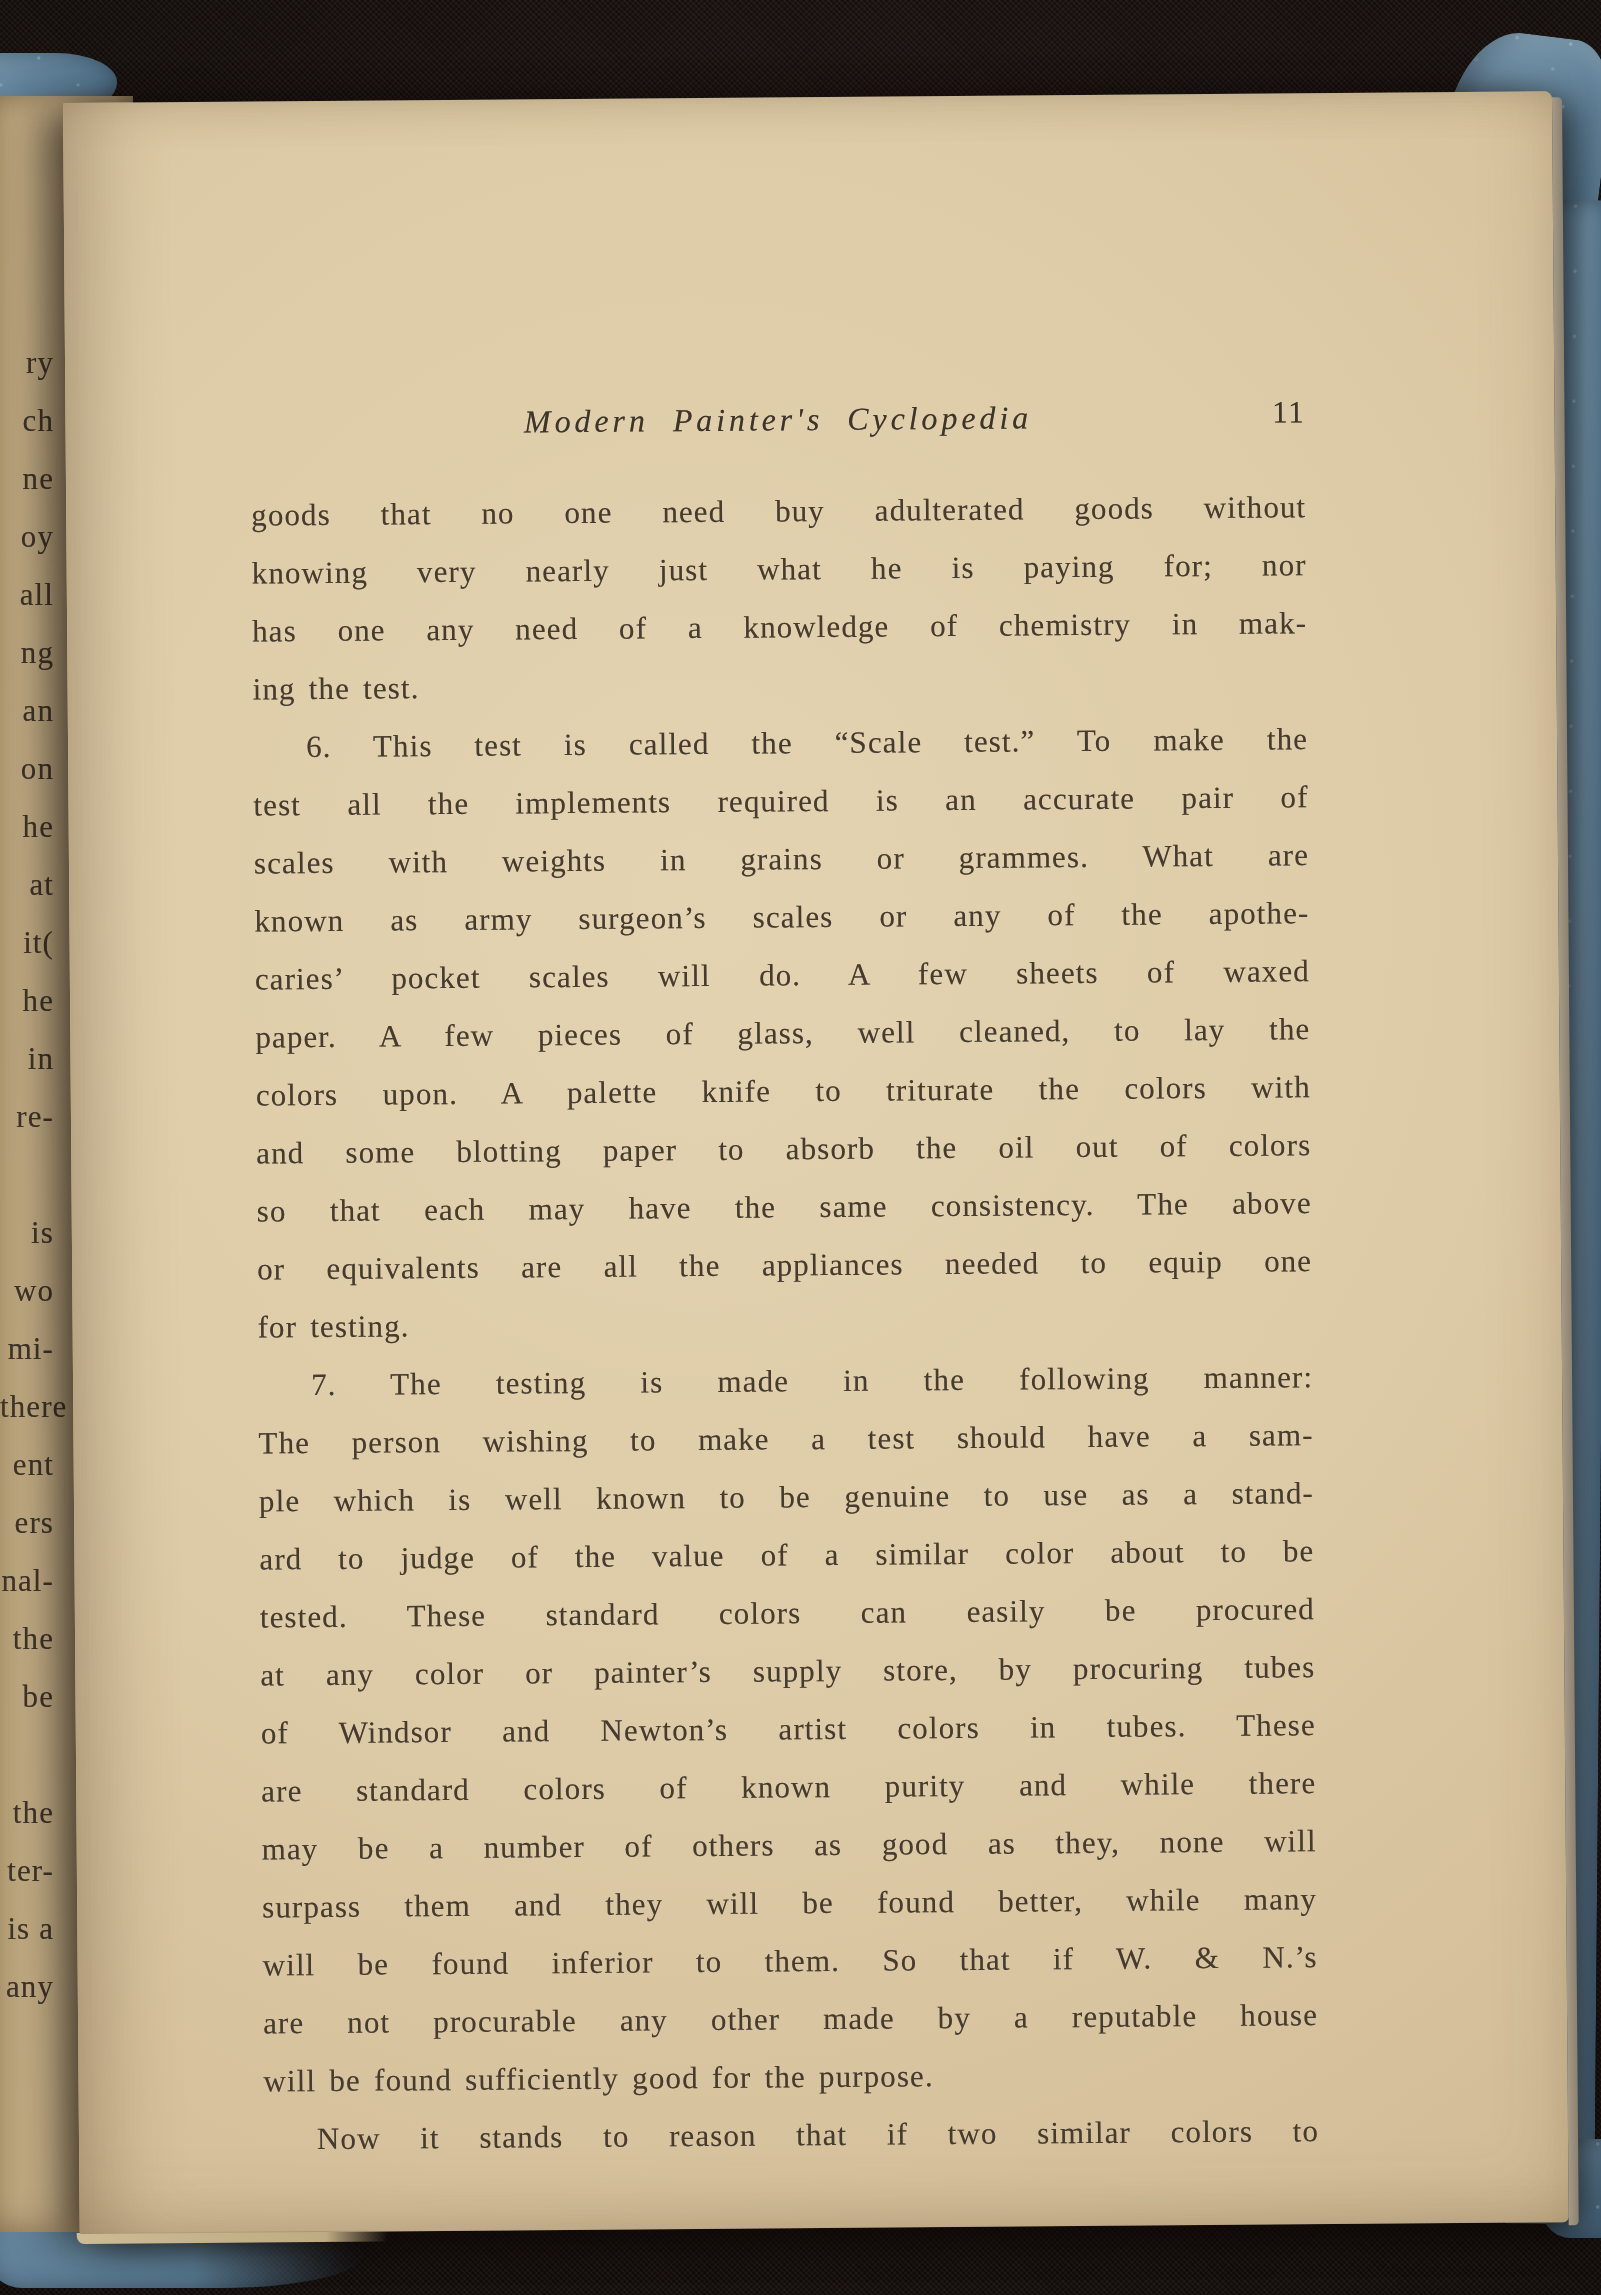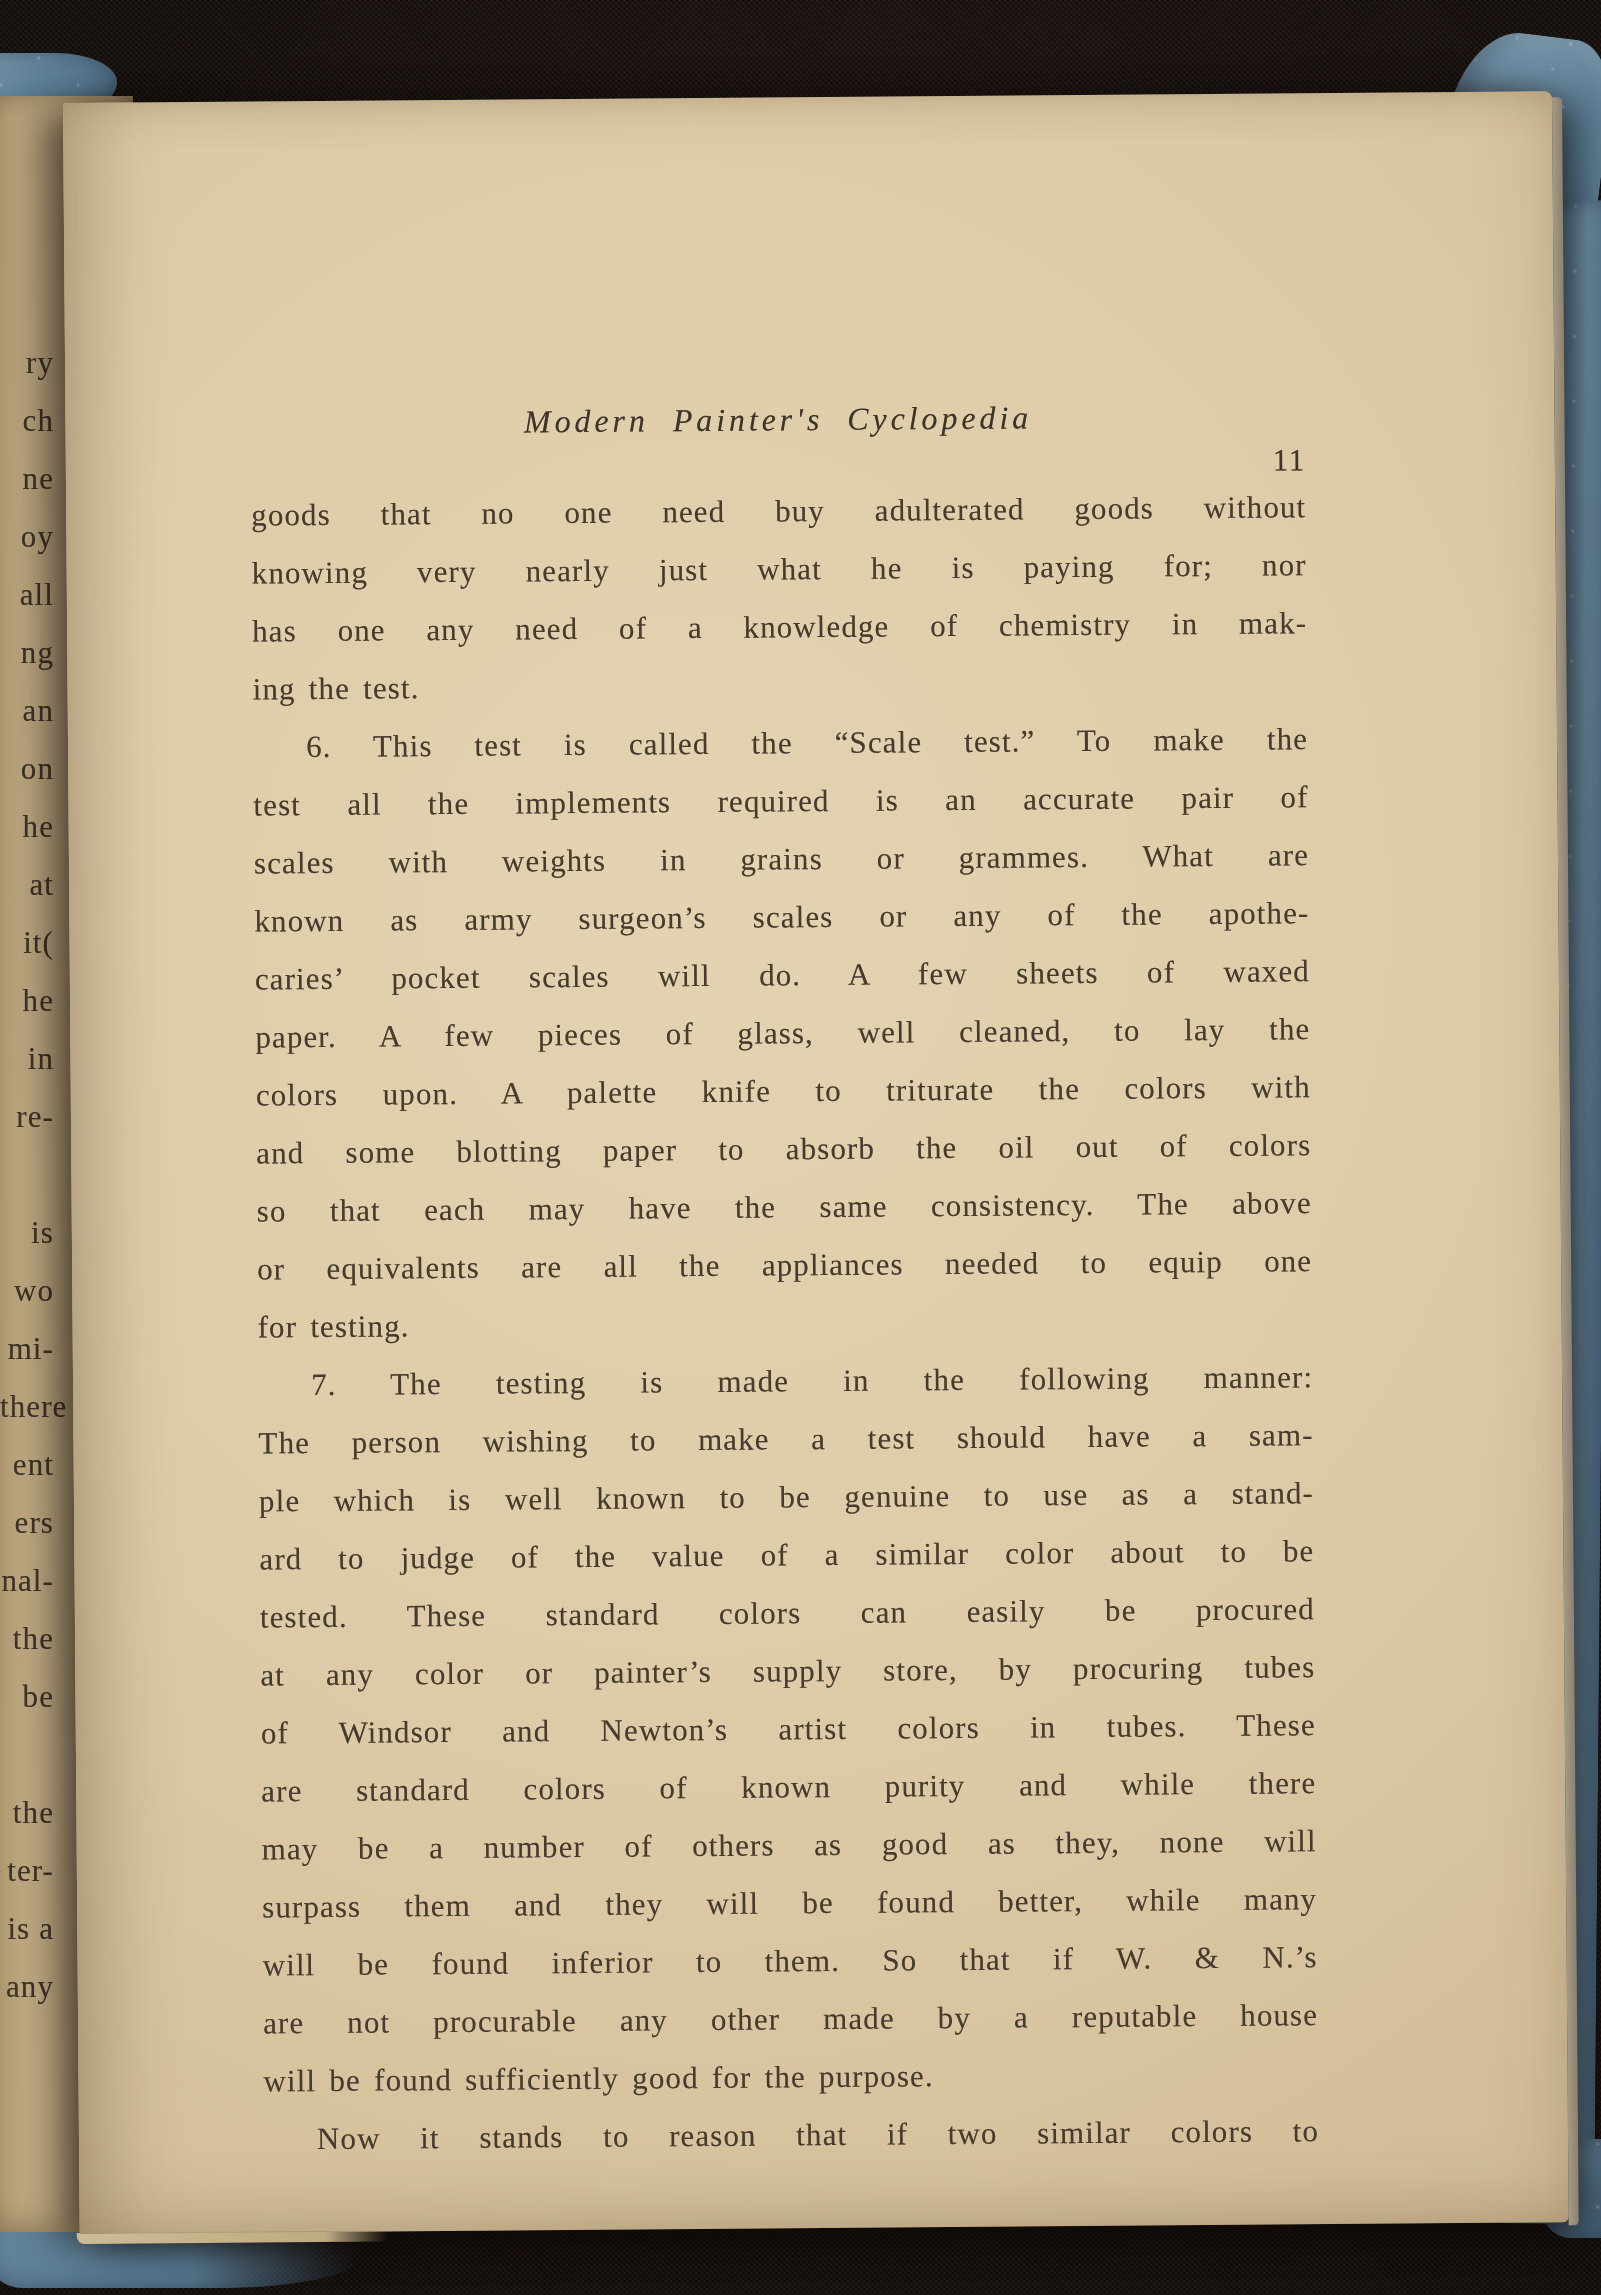--- a/index.html
+++ b/index.html
@@ -64,21 +64,21 @@
   .page-shading{position:absolute;inset:0;pointer-events:none;border-radius:inherit;
     box-shadow:inset 61px 0 72px -31px rgba(94,70,42,0.32),
                inset -31px -39px 83px -42px rgba(94,70,42,0.28),
                inset 0 25px 50px -31px rgba(94,70,42,0.26);}
 
   .running-head{position:relative;margin:304px 249px 0 185px;height:40px;
     display:flex;justify-content:center;align-items:flex-start;}
   .title{font-style:italic;font-size:32px;color:#3d352b;letter-spacing:3.9px;word-spacing:12.2px;
     text-shadow:0 0 0.6px rgba(61,53,43,0.5);}
   .pagenum{position:absolute;right:0;top:-3.3px;font-size:31px;color:#3d352b;letter-spacing:1.7px;
-    text-shadow:0 0 0.6px rgba(61,53,43,0.5);margin-top:48px;}
+    text-shadow:0 0 0.6px rgba(61,53,43,0.5);}
 
   .textblock{margin:41px 249px 0 185px;font-size:31px;line-height:58px;color:#453b2f;
     letter-spacing:1.1px;word-spacing:4.4px;text-shadow:0 0 0.6px rgba(69,59,47,0.42);}
   .line{text-align:justify;text-align-last:justify;white-space:normal;}
   .line.pend{text-align-last:left;}
   .line.pind{text-indent:53px;}
 </style>
 </head>
 <body>
 

